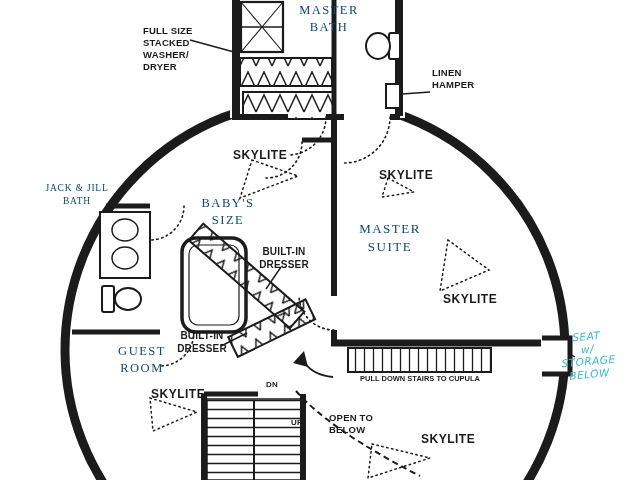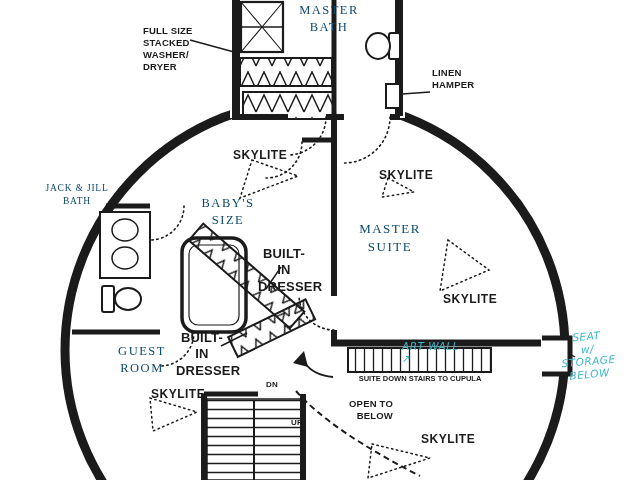--- a/index.html
+++ b/index.html
@@ -5,21 +5,21 @@
 <style>
   * { margin:0; padding:0; box-sizing:border-box; }
   html,body { background:#ffffff; }
   .plan {
     position:relative; width:640px; height:480px; background:#ffffff;
     overflow:hidden; font-family:"Liberation Sans", sans-serif;
   }
   .plan svg { position:absolute; left:0; top:0; }
   .lbl { position:absolute; white-space:pre-line; line-height:1.25; }
   .ann  { color:#1b1b1b; font-size:9.5px; font-weight:600; letter-spacing:.2px; }
-  .ann.small { font-size:13px; text-align:center; }
+  .ann.small { font-size:10px; text-align:center; }
   .ann.tiny  { font-size:8px; }
   .sky  { color:#1b1b1b; font-size:12px; font-weight:600; letter-spacing:.5px; }
   .room { color:#0c4a6e; font-family:Liberation Serif, serif; font-size:12.5px;
           letter-spacing:1.5px; text-align:center; line-height:1.35; }
   .room.sm { font-size:9.5px; letter-spacing:.8px; }
   .room.lg { font-size:13px; }
   .hand { color:#3fb6c9; font-family:"DejaVu Sans", sans-serif; font-style:italic;
           font-size:10.5px; letter-spacing:.5px; line-height:1.2; }
 </style>
 </head>
@@ -179,36 +179,32 @@
 DRESSER</div>
 
   <div class="lbl sky" style="left:443px;top:292px;">SKYLITE</div>
 
   <div class="lbl ann small" style="left:176px;top:330px;width:52px;">BUILT-IN
 DRESSER</div>
 
   <div class="lbl room" style="left:110px;top:343px;width:64px;">GUEST
 ROOM</div>
 
-  <div class="lbl hand" style="left:402px;top:327px;">
-    <span>ART WALL</span>
-    <span>↗</span>
-  </div>
 
   <div class="lbl hand" style="left:556px;top:330px;width:64px;text-align:center;transform:rotate(-5deg);">SEAT
 w/
 STORAGE
 BELOW</div>
 
-  <div class="lbl ann" style="left:347px;top:374px;width:146px;font-size:7.5px;text-align:center;letter-spacing:0;">SUITE DOWN STAIRS TO CUPULA</div>
+  <div class="lbl ann" style="left:347px;top:374px;width:146px;font-size:7.5px;text-align:center;letter-spacing:0;">PULL DOWN STAIRS TO CUPULA</div>
 
   <div class="lbl ann tiny" style="left:266px;top:380px;">DN</div>
 
   <div class="lbl ann tiny" style="left:291px;top:418px;">UP</div>
 
-  <div class="lbl ann" style="left:329px;top:398px;width:64px;text-align:right;">OPEN TO
+  <div class="lbl ann" style="left:329px;top:412px;width:64px;text-align:left;">OPEN TO
 BELOW</div>
 
   <div class="lbl sky" style="left:151px;top:387px;">SKYLITE</div>
 
   <div class="lbl sky" style="left:421px;top:432px;">SKYLITE</div>
 
 </div>
 
 </body></html>

